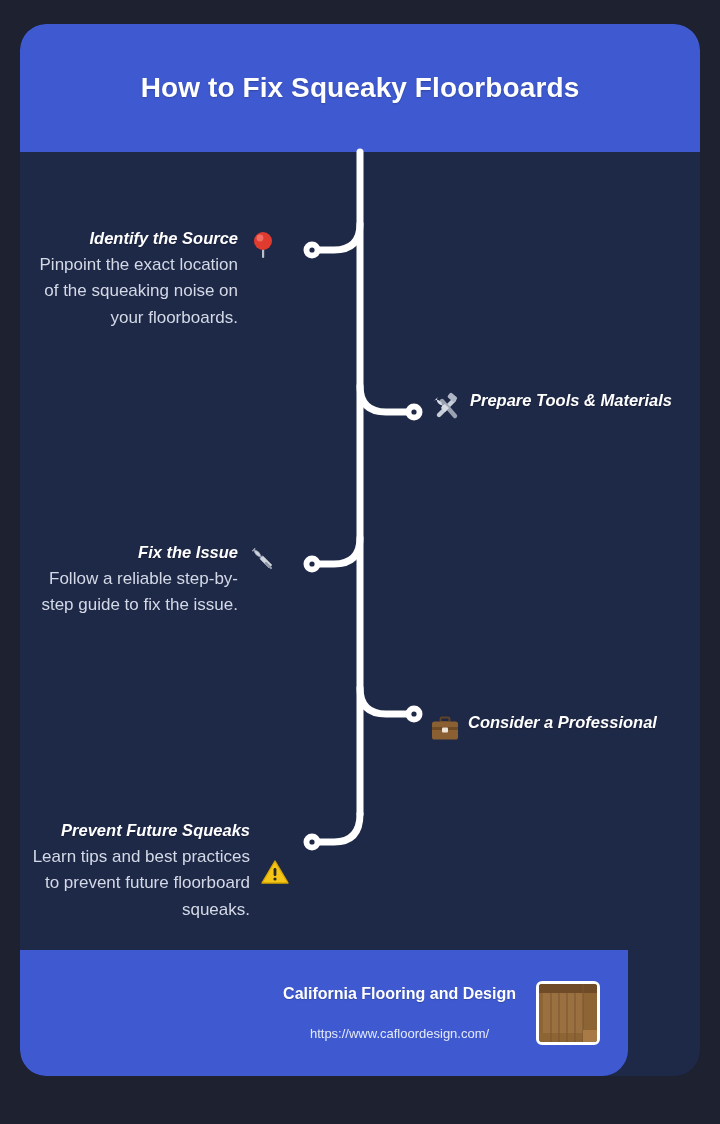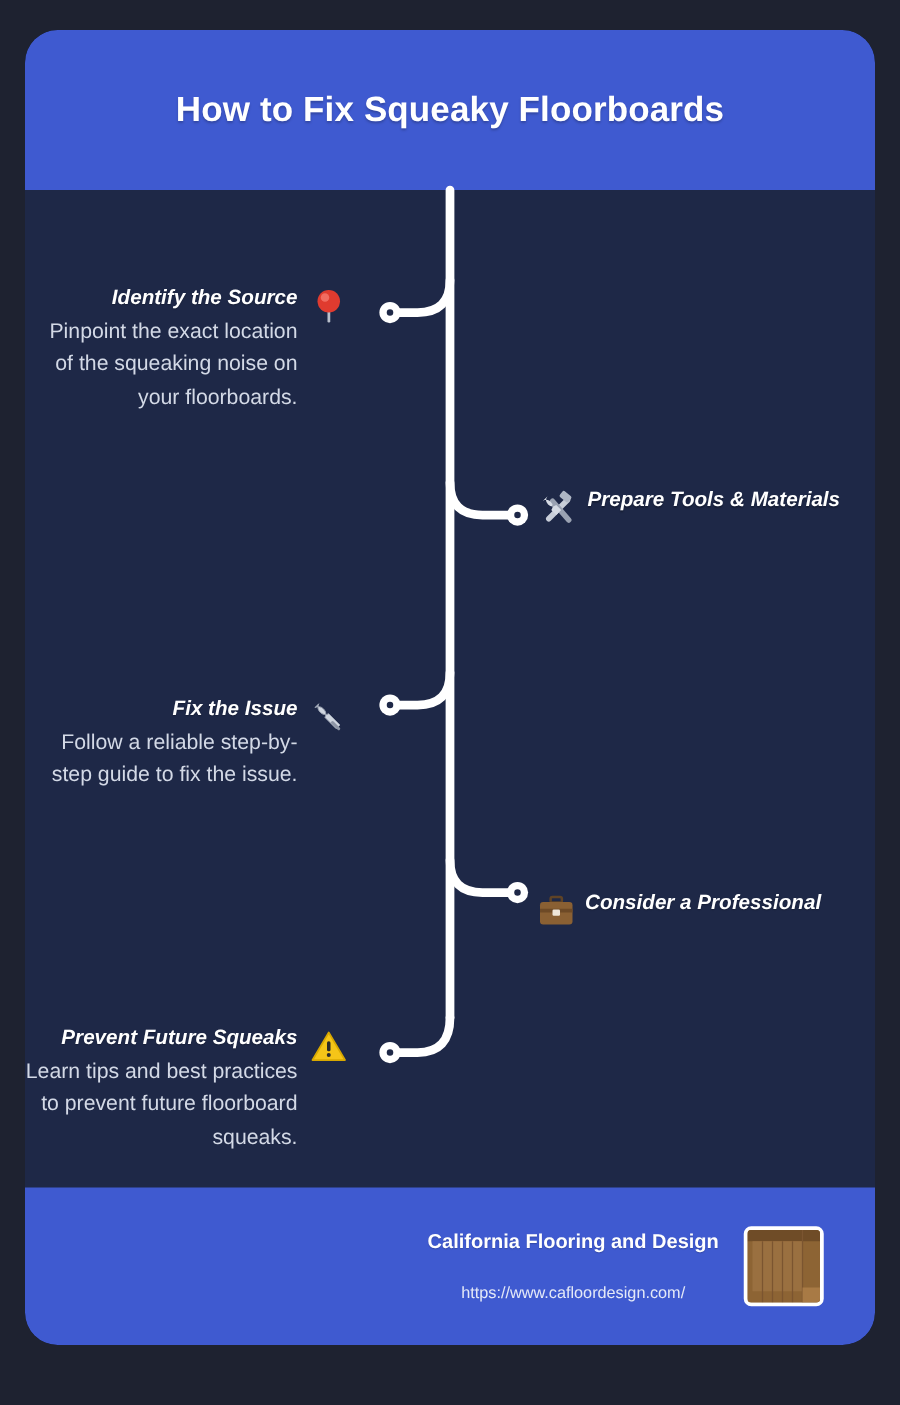--- a/index.html
+++ b/index.html
@@ -91,28 +91,28 @@
     justify-content: center;
   }
   .icon-left  { margin-left: 8px; }
   .icon-right { margin-right: 6px; }
 
   
   .footer-band {
     position: absolute;
     left: 0;
     bottom: 0;
-    width: 680px;
+    width: 608px;
     height: 126px;
     background: #3f5ad0;
     border-radius: 0 0 26px 26px;
     display: flex;
     align-items: center;
     justify-content: flex-end;
-    padding-right: 41px;
+    padding-right: 28px;
   }
   .footer-text { text-align: center; margin-right: 20px; }
   .footer-brand {
     color: #ffffff;
     font-size: 16px;
     font-weight: bold;
     text-shadow: 0 1px 1px rgba(0,0,0,0.2);
   }
   .footer-url {
     color: #e4e9f7;
@@ -192,21 +192,21 @@
         </g>
         <path d="M7 6 a5 5 0 0 0 7 7 l4 4 -4 4 -4 -4 a5 5 0 0 0 -7 -7 z" fill="#d6dbe4"></path>
         <rect x="17" y="3" width="9" height="6" rx="1.6" fill="#aeb6c4" transform="rotate(40 21 6)"></rect>
       </svg>
     </div>
     <div class="step-text-right" style="width:218px;">
       <div class="step-title">Prepare Tools &amp; Materials</div>
     </div>
   </div>
 
-  <div class="step step-left" style="left:10px; top:518px; width:250px;margin-top:15px;">
+  <div class="step step-left" style="left:10px; top:518px; width:250px;">
     <div class="step-text-left" style="width:212px;">
       <div class="step-title">Fix the Issue</div>
       <div class="step-desc">Follow a reliable step-by-step guide to fix the issue.</div>
     </div>
     <div class="step-icon icon-left">
       <svg width="30" height="30" viewBox="0 0 30 30">
         <path d="M7 4 a6 6 0 0 0 8 8 l9 9 -3 3 -9 -9 a6 6 0 0 0 -8 -8 z" fill="#cfd5df" stroke="#9aa2b2" stroke-width="0.8"></path>
         <path d="M18 19 l5 5" stroke="#8e96a6" stroke-width="2.4" stroke-linecap="round"></path>
       </svg>
     </div>
@@ -219,21 +219,21 @@
         <rect x="2" y="6.5" width="26" height="18" rx="2.6" fill="#8a6033"></rect>
         <rect x="2" y="12" width="26" height="3" fill="#6e4a26"></rect>
         <rect x="12" y="12.5" width="6" height="5" rx="1" fill="#efe6d8"></rect>
       </svg>
     </div>
     <div class="step-text-right" style="width:216px;">
       <div class="step-title">Consider a Professional</div>
     </div>
   </div>
 
-  <div class="step step-left" style="left:0px; top:796px; width:260px;">
+  <div class="step step-left" style="left:12px; top:796px; width:260px;align-items:center;">
     <div class="step-text-left" style="width:222px;">
       <div class="step-title">Prevent Future Squeaks</div>
       <div class="step-desc">Learn tips and best practices to prevent future floorboard squeaks.</div>
     </div>
     <div class="step-icon icon-left">
       <svg width="30" height="28" viewBox="0 0 30 28">
         <path d="M15 3 L28 25 L2 25 Z" fill="#f5c518" stroke="#d8a800" stroke-width="1.4" stroke-linejoin="round"></path>
         <rect x="13.6" y="10" width="2.8" height="8" rx="1.3" fill="#2b2b2b"></rect>
         <circle cx="15" cy="21" r="1.6" fill="#2b2b2b"></circle>
       </svg>

